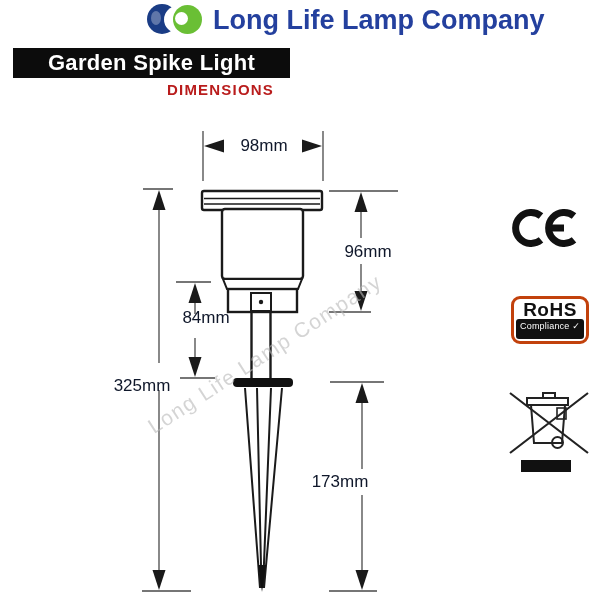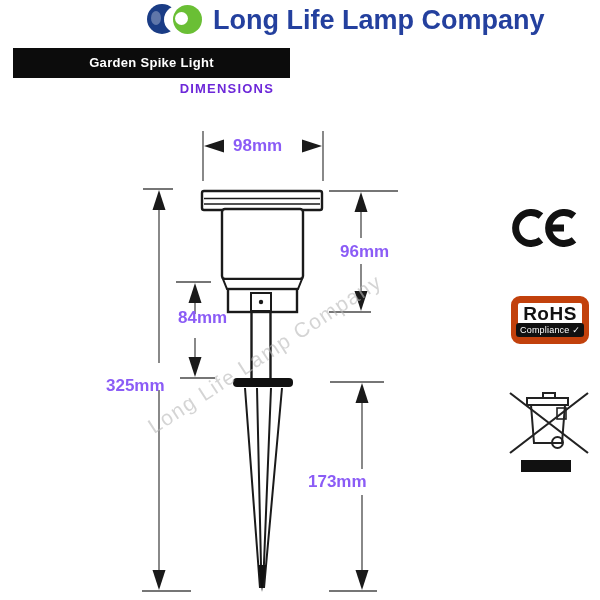--- a/index.html
+++ b/index.html
@@ -15,49 +15,49 @@
   .c-white { left:17px; top:3px; width:27px; height:27px; background:#ffffff; z-index:3; }
   .c-green { left:26px; top:2px; width:29px; height:29px; background:#6abf35; z-index:4; }
   .c-notch { left:28px; top:9px; width:13px; height:13px; background:#ffffff; z-index:5; }
   .company-name {
     position:absolute; left:213px; top:5px; font-size:27px; font-weight:bold;
     color:#24409e; letter-spacing:0px; white-space:nowrap;
   }
   
   .banner {
     position:absolute; left:13px; top:48px; width:277px; height:30px;
-    background:#0c0c0c; color:#ffffff; font-size:13px; font-weight:bold;
+    background:#0c0c0c; color:#ffffff; font-size:22px; font-weight:bold;
     text-align:center; line-height:30px; letter-spacing:0.3px;
   }
   .section-label {
     position:absolute; left:148px; top:81px; width:126px; text-align:right;
-    font-size:13px; font-weight:bold; letter-spacing:1.2px; color:#6d28d9;
+    font-size:15px; font-weight:bold; letter-spacing:1.2px; color:#b91c1c;
   }
   
   svg.drawing { position:absolute; left:0; top:0; z-index:2; }
   .dim-label {
-    position:absolute; z-index:4; font-size:17px; font-weight:bold;
-    color:#8b5cf6; white-space:nowrap;
+    position:absolute; z-index:4; font-size:17px; font-weight:normal;
+    color:#0f172a; text-align:center; white-space:nowrap;
   }
   .lbl-98  { left:233px; top:136px; width:62px; }
   .lbl-96  { left:340px; top:242px; width:56px; }
   .lbl-84  { left:178px; top:308px; width:56px; }
   .lbl-325 { left:106px; top:376px; width:72px; }
   .lbl-173 { left:308px; top:472px; width:64px; }
   
   .watermark {
     position:absolute; left:100px; top:342px; width:330px; z-index:3;
     transform:rotate(-33deg); font-size:21px; letter-spacing:1.5px;
     color:#b9b9b9; opacity:0.6; text-align:center; pointer-events:none;
     white-space:nowrap;
   }
   
   .rohs {
     position:absolute; left:511px; top:296px; width:78px; height:48px;
-    border:7px solid #c2410c; border-radius:9px; background:#fff;
+    border:3px solid #c2410c; border-radius:9px; background:#fff;
     box-sizing:border-box; display:flex; flex-direction:column;
     align-items:center; justify-content:space-between; padding:1px 2px 2px 2px;
     z-index:2;
   }
   .rohs-title { font-size:19px; font-weight:bold; color:#111; line-height:19px; letter-spacing:0.5px; }
   .rohs-bar {
     background:#111; color:#fff; border-radius:3px; width:68px; height:20px;
     font-size:9px; line-height:14px; text-align:center; letter-spacing:0.2px;
   }
 </style>

